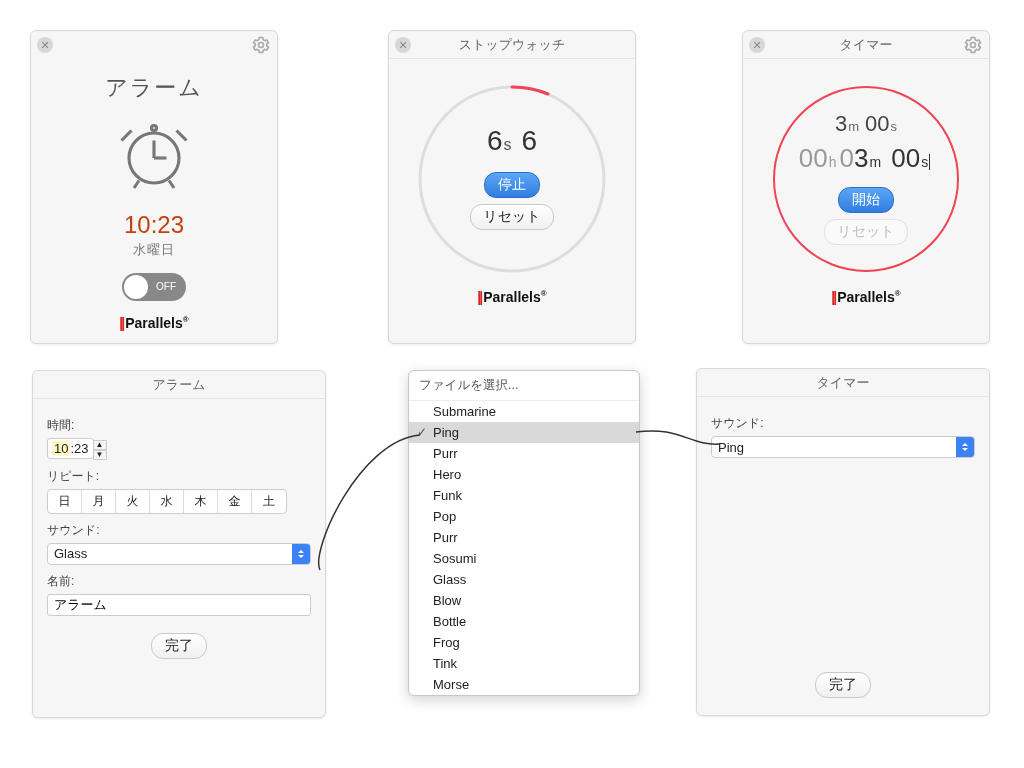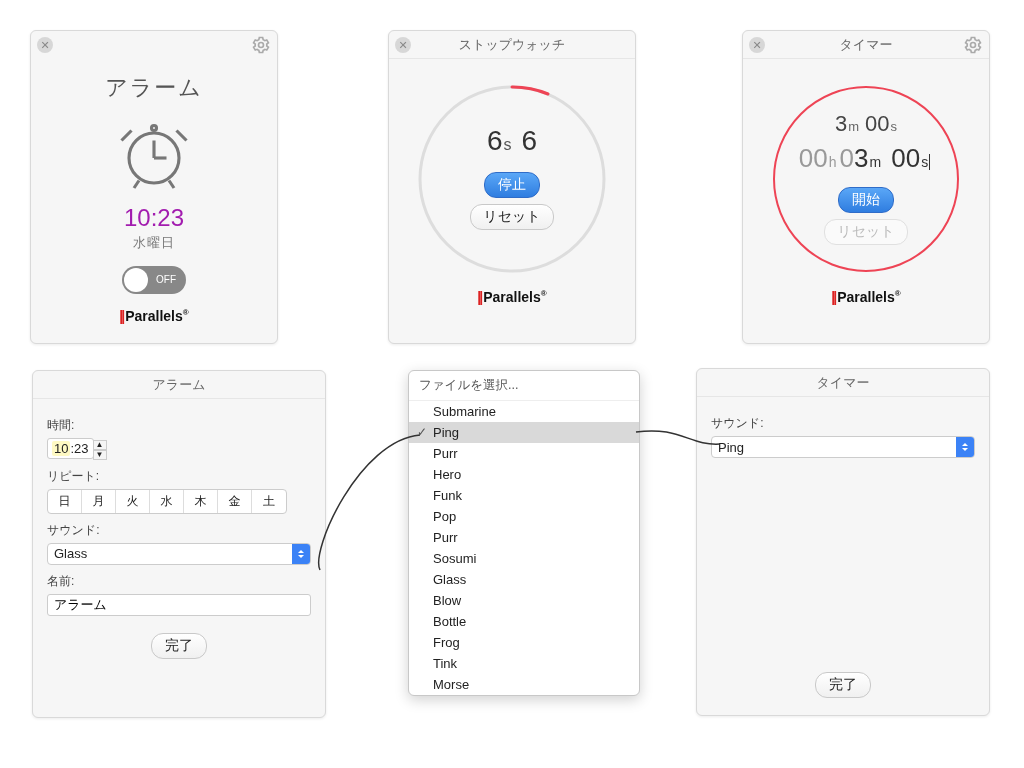--- a/index.html
+++ b/index.html
@@ -61,22 +61,22 @@
     letter-spacing: 2px;
   }
   .alarmclock {
     width: 80px; height: 80px;
     margin: 0 auto 6px;
     color: #777;
   }
   .alarm-time {
     text-align: center;
     font-size: 24px;
-    color: #a21caf;
-    margin-top: 11px;
+    color: #c2410c;
+    margin-top: 18px;
   }
   .alarm-day {
     text-align: center;
     font-size: 13px;
     color: #777;
     margin: 2px 0 14px;
     letter-spacing: 1px;
   }
   .toggle-off {
     width: 64px; height: 28px;

